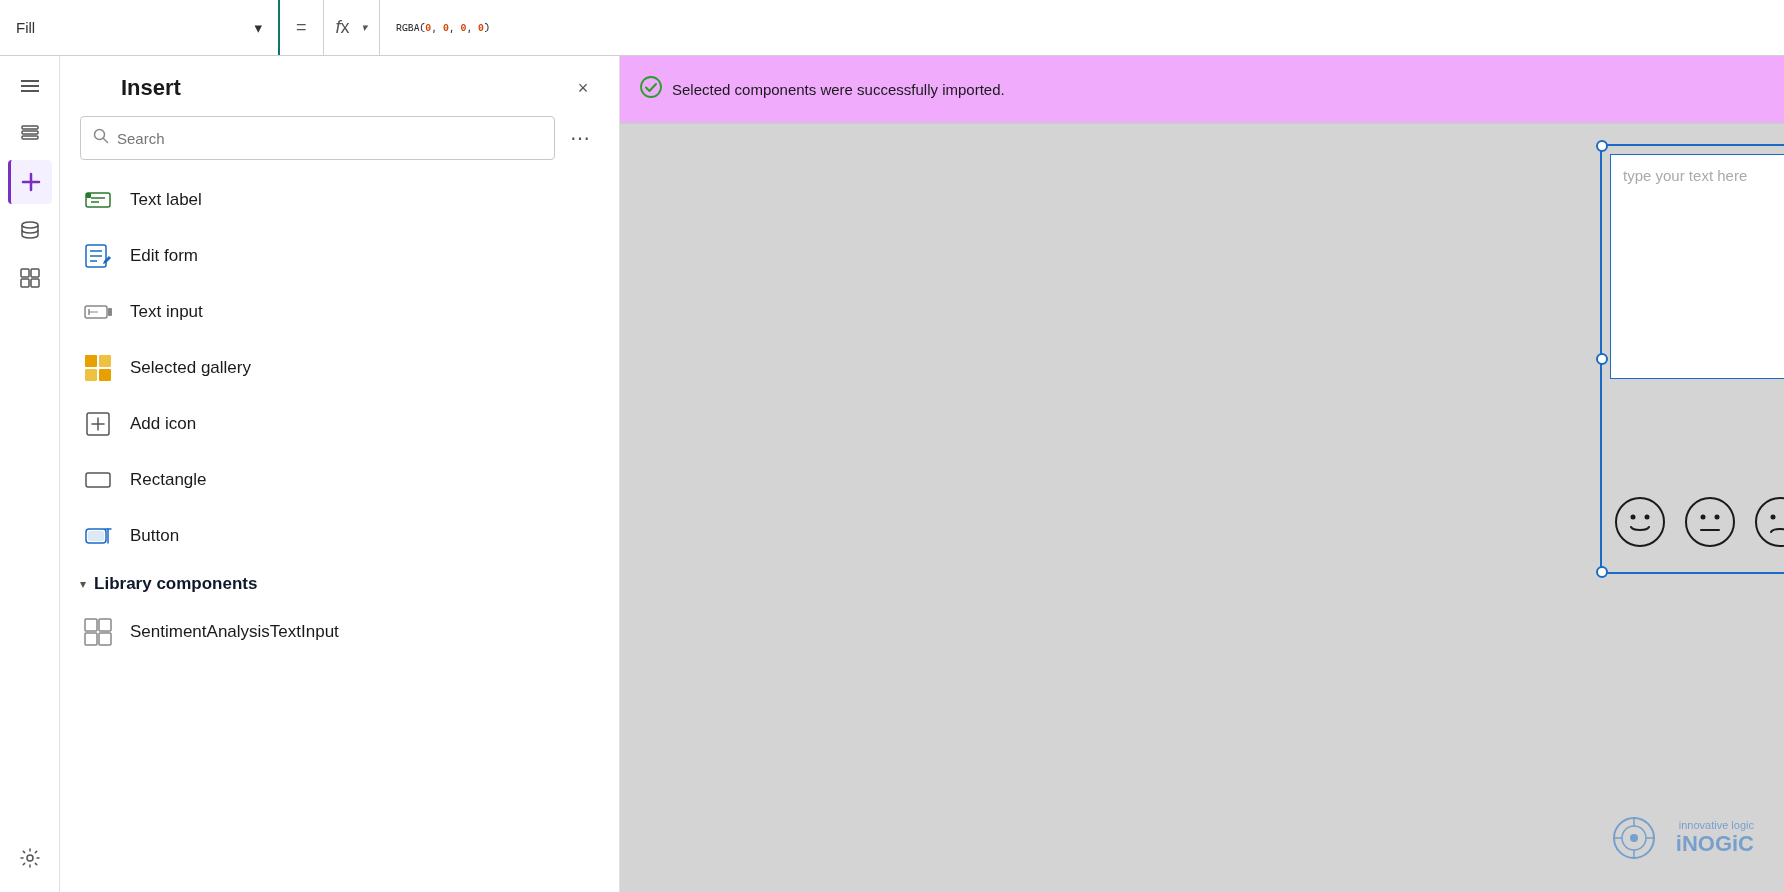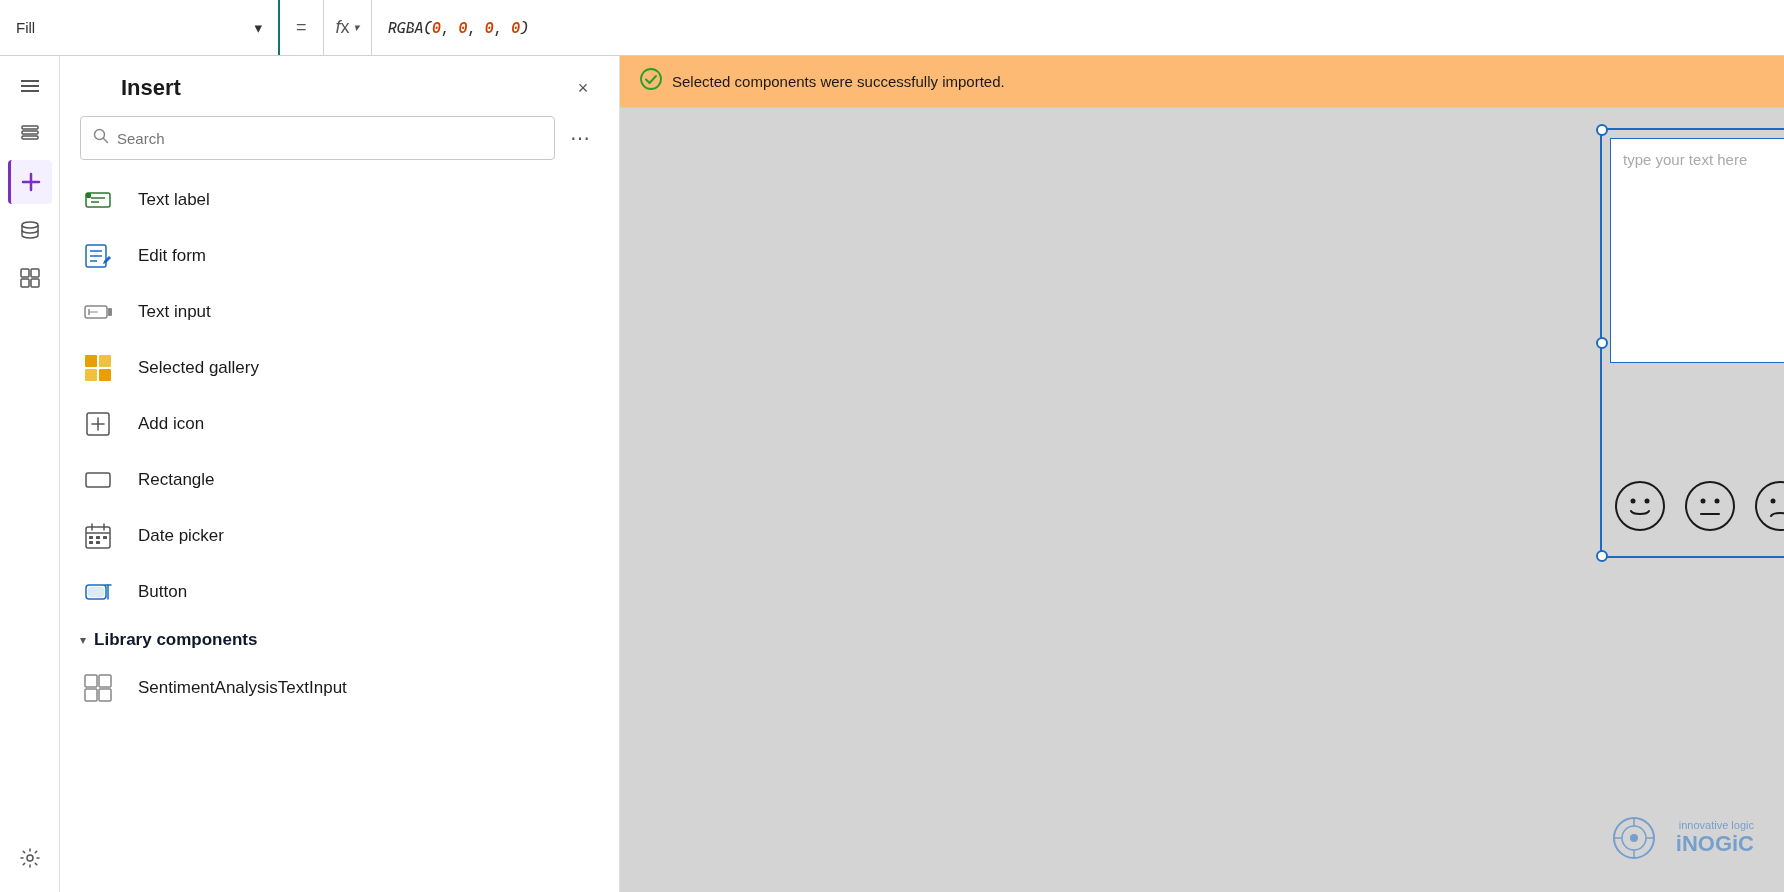--- a/index.html
+++ b/index.html
@@ -35,33 +35,33 @@
       display: flex;
       align-items: center;
     }
     .formula-fx {
       display: flex;
       align-items: center;
       padding: 0 12px;
       border-right: 1px solid #d0d0d0;
       height: 100%;
       cursor: pointer;
+      gap: 8px;
     }
     .formula-fx span {
       font-style: italic;
       font-size: 18px;
       color: #555;
     }
     .formula-content {
       flex: 1;
       padding: 0 16px;
-      font-size: 15px;
+      font-size: 10px;
       color: #333;
       font-family: 'Cascadia Code', 'Consolas', monospace;
-      font-style: italic;
     }
 
     
     .main-layout {
       display: flex;
       flex: 1;
       overflow: hidden;
     }
 
     
@@ -170,21 +170,21 @@
       flex: 1;
       overflow-y: auto;
       padding: 0 8px;
     }
     .insert-item {
       display: flex;
       align-items: center;
       padding: 10px 12px;
       cursor: pointer;
       border-radius: 4px;
-      gap: 22px;
+      gap: 14px;
     }
     .insert-item-icon {
       width: 36px;
       height: 36px;
       display: flex;
       align-items: center;
       justify-content: center;
       flex-shrink: 0;
     }
     .insert-item-label {
@@ -212,23 +212,23 @@
     .canvas-area {
       flex: 1;
       display: flex;
       flex-direction: column;
       background: #d4d4d4;
       position: relative;
     }
 
     
     .success-banner {
-      background: #fdba74;
+      background: #f0abfc;
       border-bottom: 1px solid #b0e0b0;
-      padding: 12px 20px;
+      padding: 20px 20px;
       display: flex;
       align-items: center;
       gap: 10px;
       font-size: 15px;
       color: #1a1a1a;
       flex-shrink: 0;
     }
     .success-icon {
       color: #2a9e2a;
       font-size: 20px;
@@ -474,36 +474,20 @@
 
       <div class="insert-item">
         <div class="insert-item-icon">
           <svg width="30" height="30" viewBox="0 0 30 30" fill="none">
             <rect x="3" y="8" width="24" height="14" rx="2" stroke="#555" stroke-width="1.5" fill="none"></rect>
           </svg>
         </div>
         <span class="insert-item-label">Rectangle</span>
       </div>
 
-      <div class="insert-item">
-        <div class="insert-item-icon">
-          <svg width="30" height="30" viewBox="0 0 30 30" fill="none">
-            <rect x="3" y="6" width="24" height="21" rx="2" stroke="#555" stroke-width="1.5" fill="none"></rect>
-            <line x1="3" y1="12" x2="27" y2="12" stroke="#555" stroke-width="1.5"></line>
-            <line x1="9" y1="3" x2="9" y2="9" stroke="#555" stroke-width="1.5" stroke-linecap="round"></line>
-            <line x1="21" y1="3" x2="21" y2="9" stroke="#555" stroke-width="1.5" stroke-linecap="round"></line>
-            <rect x="6" y="15" width="4" height="3" rx="0.5" fill="#555"></rect>
-            <rect x="13" y="15" width="4" height="3" rx="0.5" fill="#555"></rect>
-            <rect x="20" y="15" width="4" height="3" rx="0.5" fill="#555"></rect>
-            <rect x="6" y="20" width="4" height="3" rx="0.5" fill="#555"></rect>
-            <rect x="13" y="20" width="4" height="3" rx="0.5" fill="#555"></rect>
-          </svg>
-        </div>
-        <span class="insert-item-label">Date picker</span>
-      </div>
 
       <div class="insert-item">
         <div class="insert-item-icon">
           <svg width="30" height="30" viewBox="0 0 30 30" fill="none">
             <rect x="3" y="8" width="20" height="14" rx="3" stroke="#1a6bc4" stroke-width="1.5" fill="none"></rect>
             <rect x="5" y="10" width="16" height="10" rx="2" fill="#1a6bc4" opacity="0.15"></rect>
             <line x1="25" y1="8" x2="25" y2="22" stroke="#1a6bc4" stroke-width="1.5" stroke-linecap="round"></line>
             <line x1="22" y1="8" x2="28" y2="8" stroke="#1a6bc4" stroke-width="1.5" stroke-linecap="round"></line>
           </svg>
         </div>

